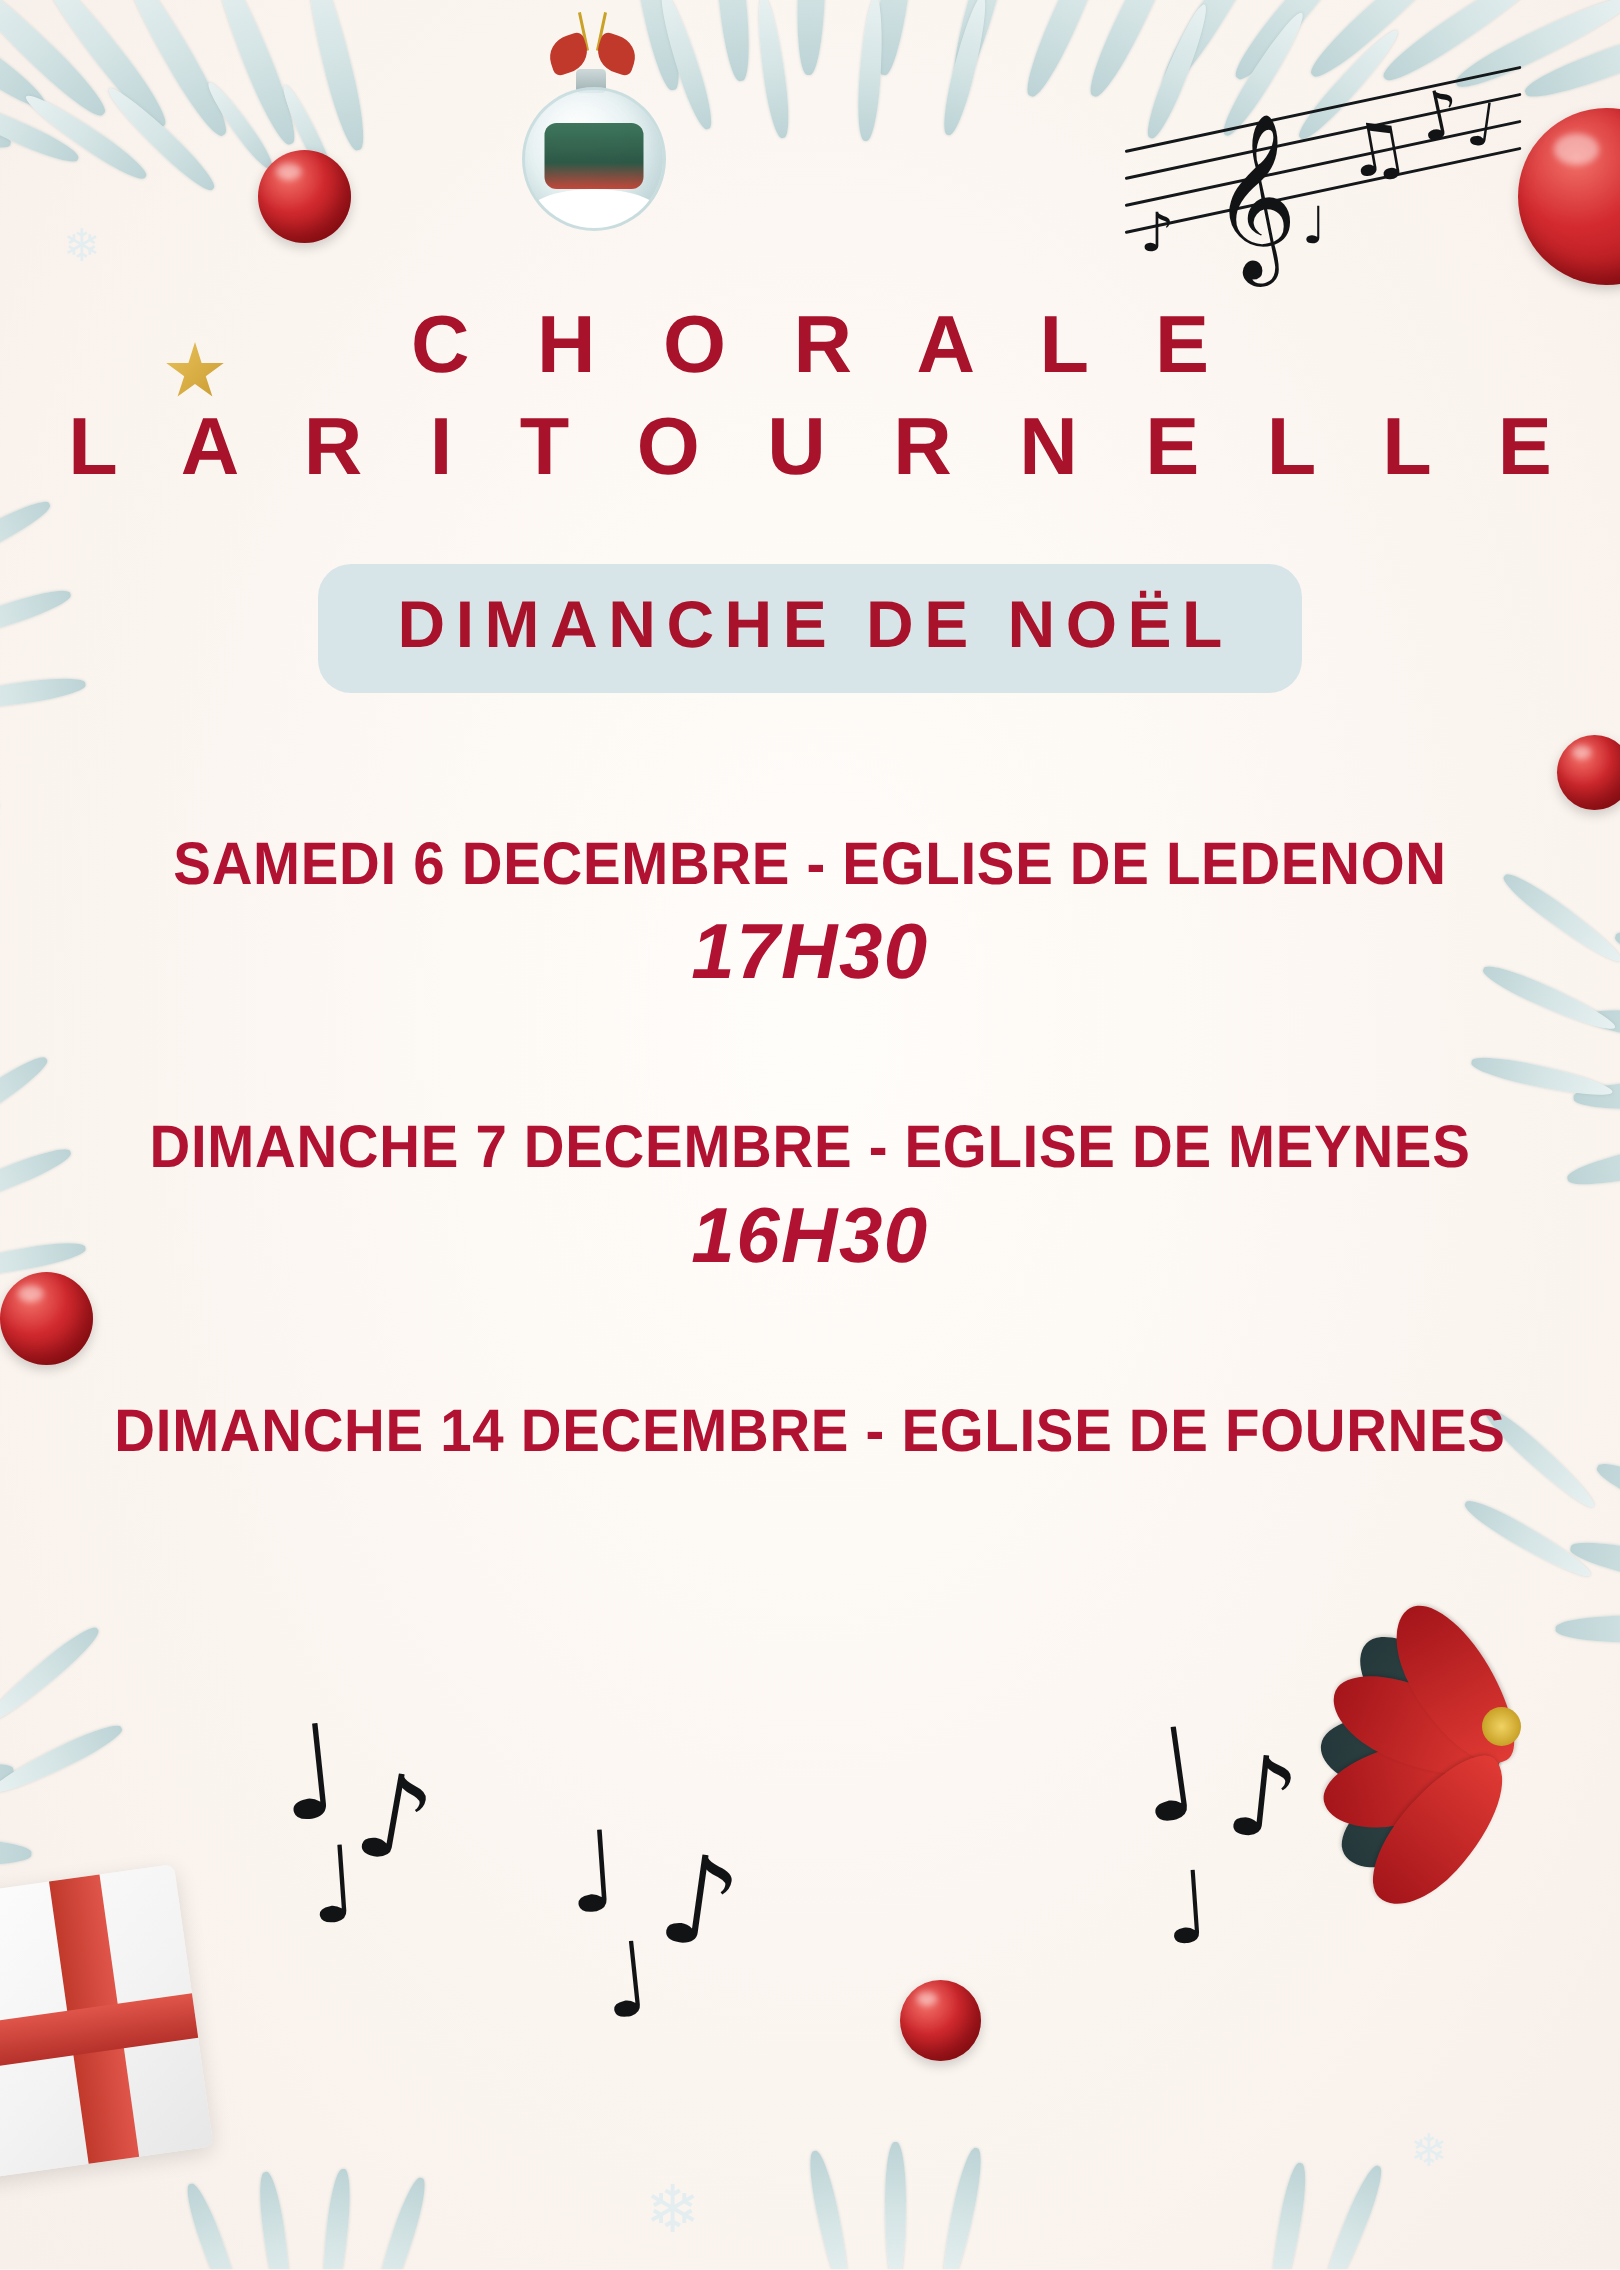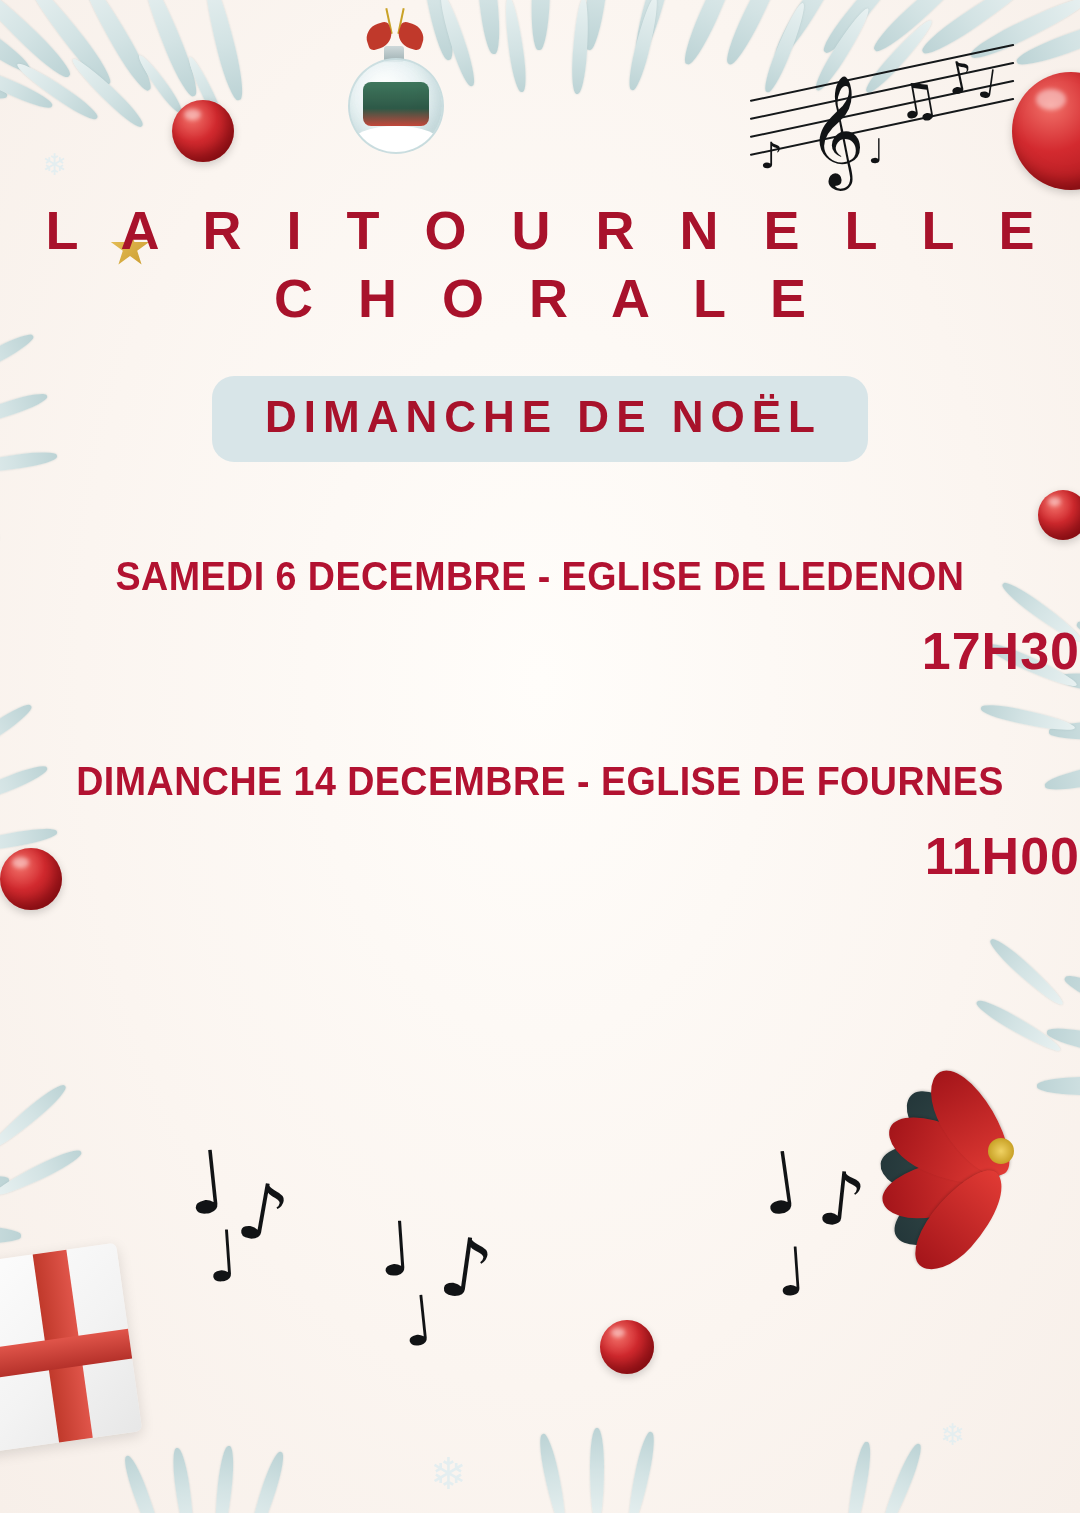--- a/index.html
+++ b/index.html
@@ -256,27 +256,27 @@
   }
   .event-line {
     color: #b21231;
     font-weight: bold;
     font-family: "Liberation Sans", sans-serif;
     font-size: 40px;
     letter-spacing: 0.5px;
     transform: scaleX(0.94);
   }
   .event-time {
-    margin-top: 22px;
+    margin-top: 6px;
     color: #b21231;
     font-weight: bold;
+    font-style: italic;
     font-family: "Liberation Sans", sans-serif;
     font-size: 52px;
     letter-spacing: 1px;
-    text-align: right;
   }
 </style>
 </head>
 <body>
 
 <div class="poster">
 
   <div class="branch" style="left:-40px;top:-70px;width:470px;height:250px;">
 
     <div class="needle lg" style="left:60px;top:10px;transform:rotate(-55deg);"></div>
@@ -441,35 +441,38 @@
   <div class="music-note" style="left:378px;top:1212px;font-size:74px;transform:rotate(-4deg);">♩</div>
   <div class="music-note" style="left:440px;top:1228px;font-size:82px;transform:rotate(8deg);">♪</div>
   <div class="music-note" style="left:402px;top:1288px;font-size:68px;transform:rotate(-6deg);">♩</div>
   <div class="music-note" style="left:760px;top:1142px;font-size:84px;transform:rotate(-8deg);">♩</div>
   <div class="music-note" style="left:818px;top:1162px;font-size:74px;transform:rotate(6deg);">♪</div>
   <div class="music-note" style="left:776px;top:1240px;font-size:66px;transform:rotate(-4deg);">♩</div>
 
   <div class="content">
 
     <div class="choir-name">
+      <div>C H O R A L E</div>
       <div>L A   R I T O U R N E L L E</div>
-      <div>C H O R A L E</div>
     </div>
 
     <div class="title-badge">DIMANCHE DE NOËL</div>
 
     <div class="events">
 
       <div class="event">
         <div class="event-line">SAMEDI 6 DECEMBRE - EGLISE DE LEDENON</div>
         <div class="event-time">17H30</div>
       </div>
 
+      <div class="event">
+        <div class="event-line">DIMANCHE 7 DECEMBRE - EGLISE DE MEYNES</div>
+        <div class="event-time">16H30</div>
+      </div>
 
       <div class="event">
         <div class="event-line">DIMANCHE 14 DECEMBRE - EGLISE DE FOURNES</div>
-        <div class="event-time">11H00</div>
       </div>
 
     </div>
   </div>
 
 </div>
 
 </body></html>

